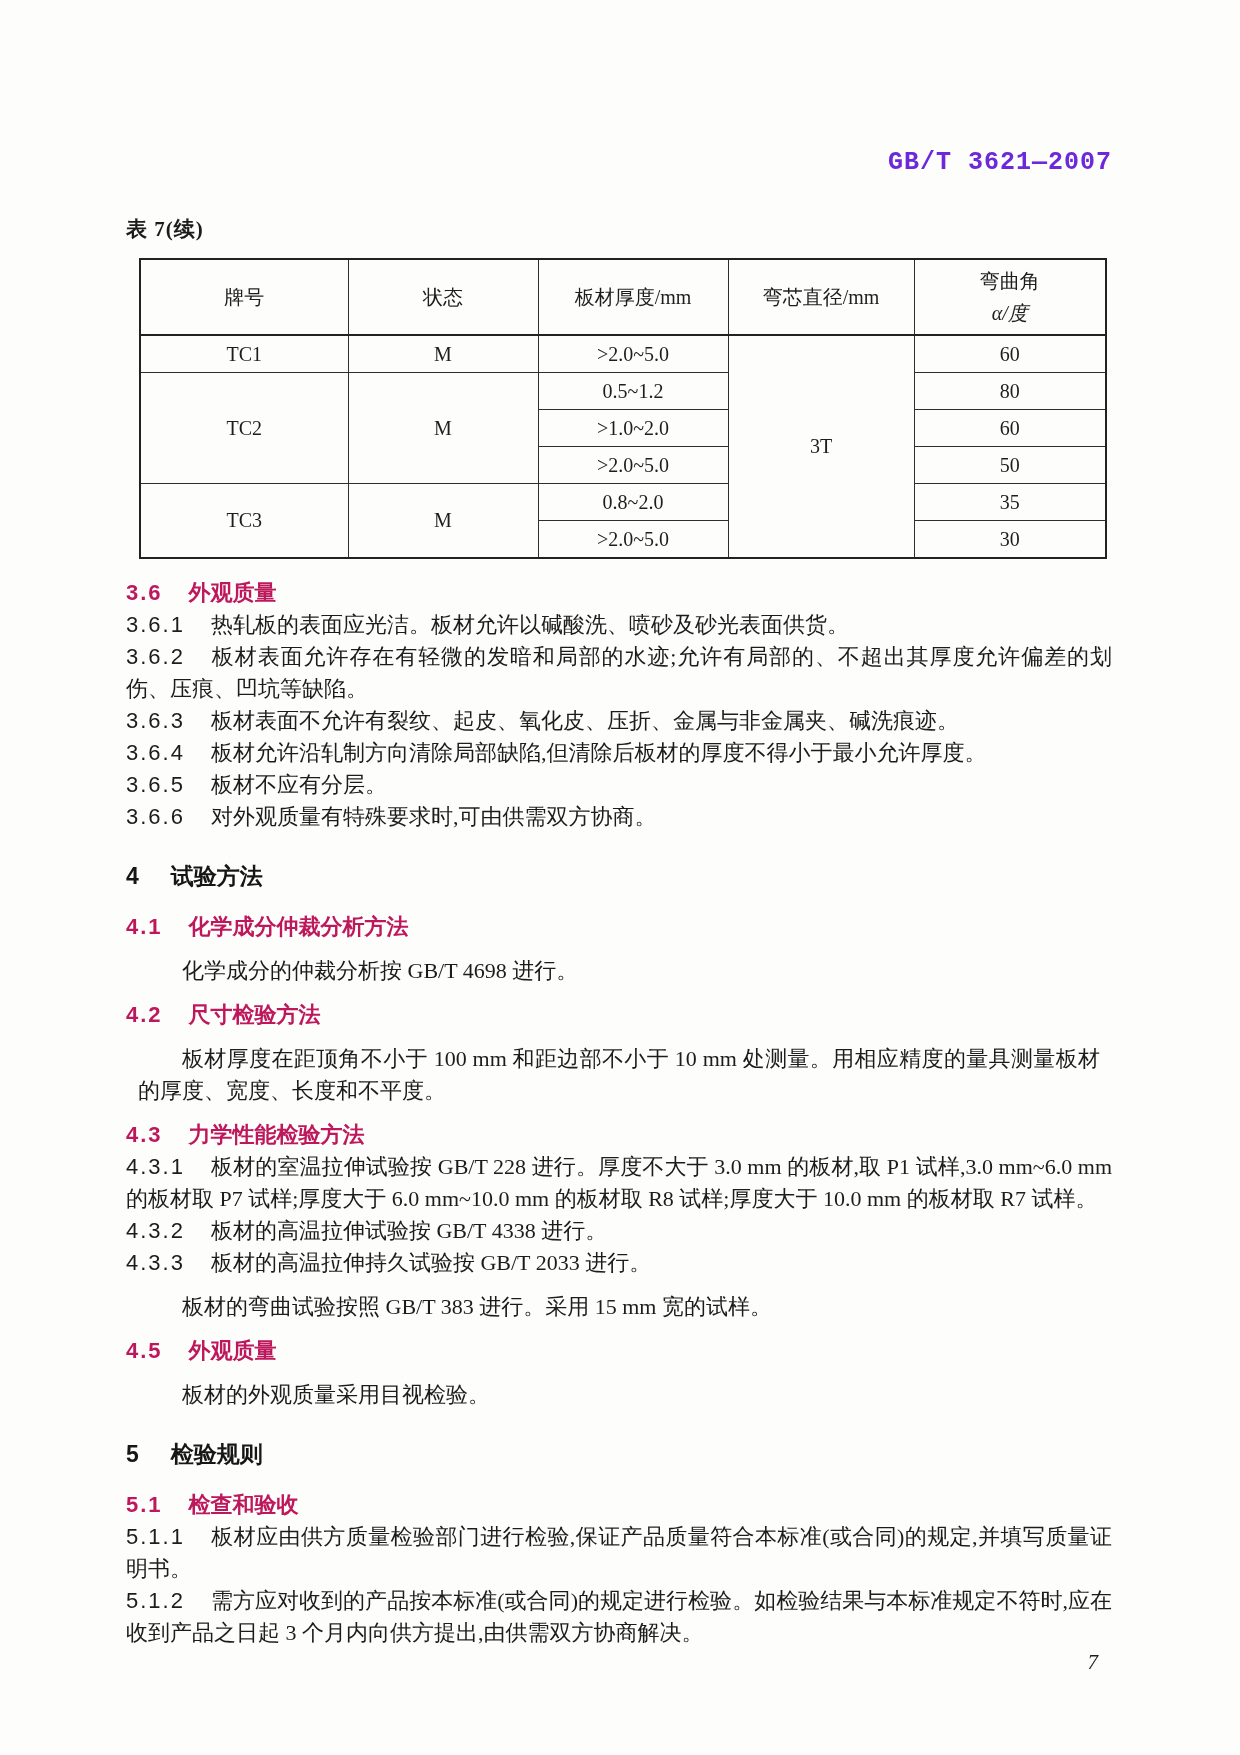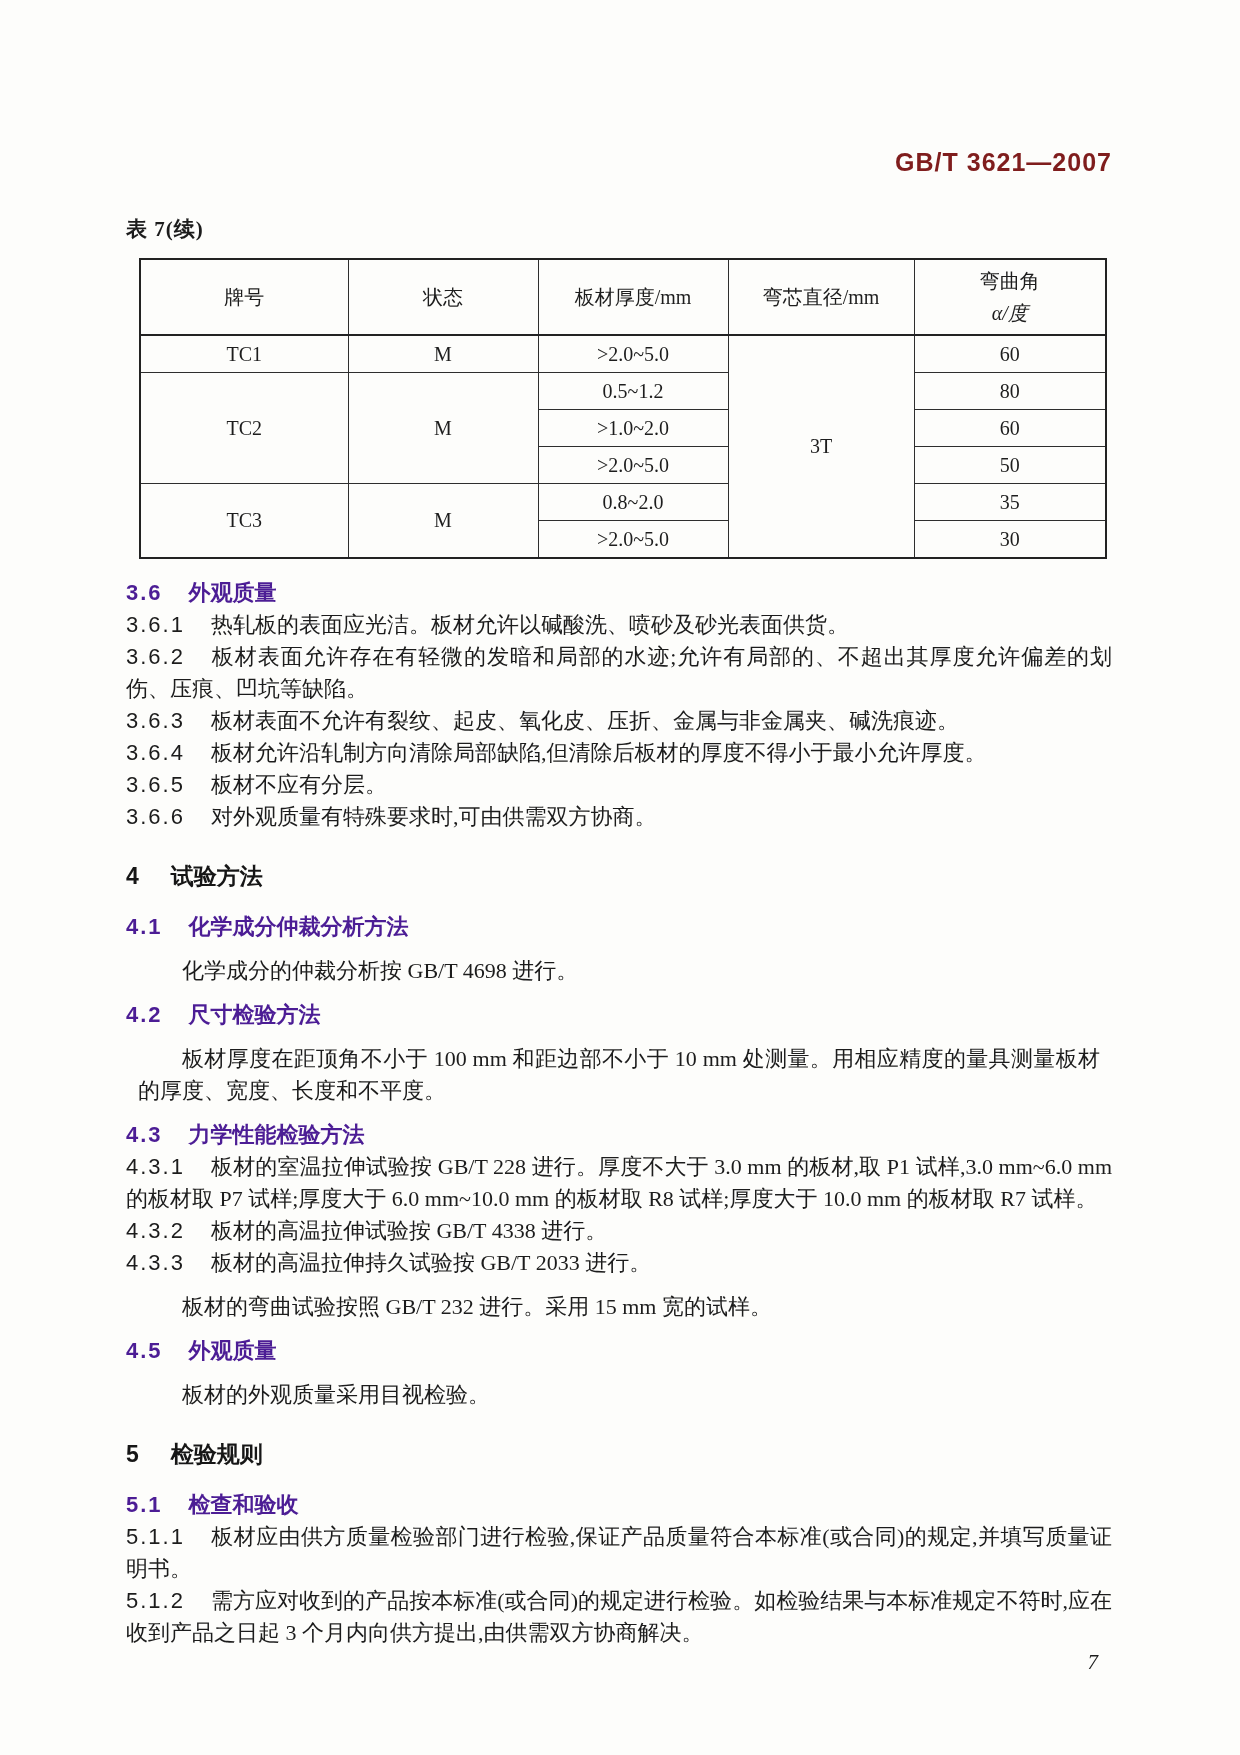--- a/index.html
+++ b/index.html
@@ -11,25 +11,25 @@
     color:#1c1c1c;
     font-family:"Liberation Serif","DejaVu Serif",serif;
     overflow:hidden;
     box-sizing:border-box;
   }
   .content{position:absolute;left:126px;top:0;width:986px;}
 
   .doc-header{
     margin-top:148px;
     text-align:right;
-    font-family:Liberation Sans, sans-serif;
+    font-family:Liberation Mono, monospace;
     font-weight:bold;
     font-size:25px;
     letter-spacing:1px;
-    color:#7f1d1d;
+    color:#6d28d9;
   }
 
   .table-title{
     margin-top:38px;
     text-align:left;
     font-size:21px;
     font-weight:bold;
     letter-spacing:1px;
   }
 
@@ -62,21 +62,21 @@
     font-size:23px;
     line-height:34px;
     color:#161616;
   }
   .h2{
     margin:10px 0 0 0;
     font-family:"Liberation Sans","DejaVu Sans",sans-serif;
     font-weight:bold;
     font-size:22px;
     line-height:32px;
-    color:#4c1d95;
+    color:#be185d;
   }
   .h1 .num{margin-right:30px;letter-spacing:2px;}
   .h2 .num{margin-right:26px;letter-spacing:2px;}
 
   .clause{
     margin:0;
     font-size:22px;
     line-height:32px;
     text-align:justify;
   }
@@ -209,21 +209,21 @@
     <p class="clause">
       <span class="num">4.3.1</span><span>板材的室温拉伸试验按 GB/T 228 进行。厚度不大于 3.0 mm 的板材,取 P1 试样,3.0 mm~6.0 mm 的板材取 P7 试样;厚度大于 6.0 mm~10.0 mm 的板材取 R8 试样;厚度大于 10.0 mm 的板材取 R7 试样。</span>
     </p>
     <p class="clause">
       <span class="num">4.3.2</span><span>板材的高温拉伸试验按 GB/T 4338 进行。</span>
     </p>
     <p class="clause">
       <span class="num">4.3.3</span><span>板材的高温拉伸持久试验按 GB/T 2033 进行。</span>
     </p>
 
-    <p class="para">板材的弯曲试验按照 GB/T 232 进行。采用 15 mm 宽的试样。</p>
+    <p class="para">板材的弯曲试验按照 GB/T 383 进行。采用 15 mm 宽的试样。</p>
 
     <p class="h2">
       <span class="num">4.5</span><span>外观质量</span>
     </p>
     <p class="para">板材的外观质量采用目视检验。</p>
 
     <p class="h1">
       <span class="num">5</span><span>检验规则</span>
     </p>
     <p class="h2">

